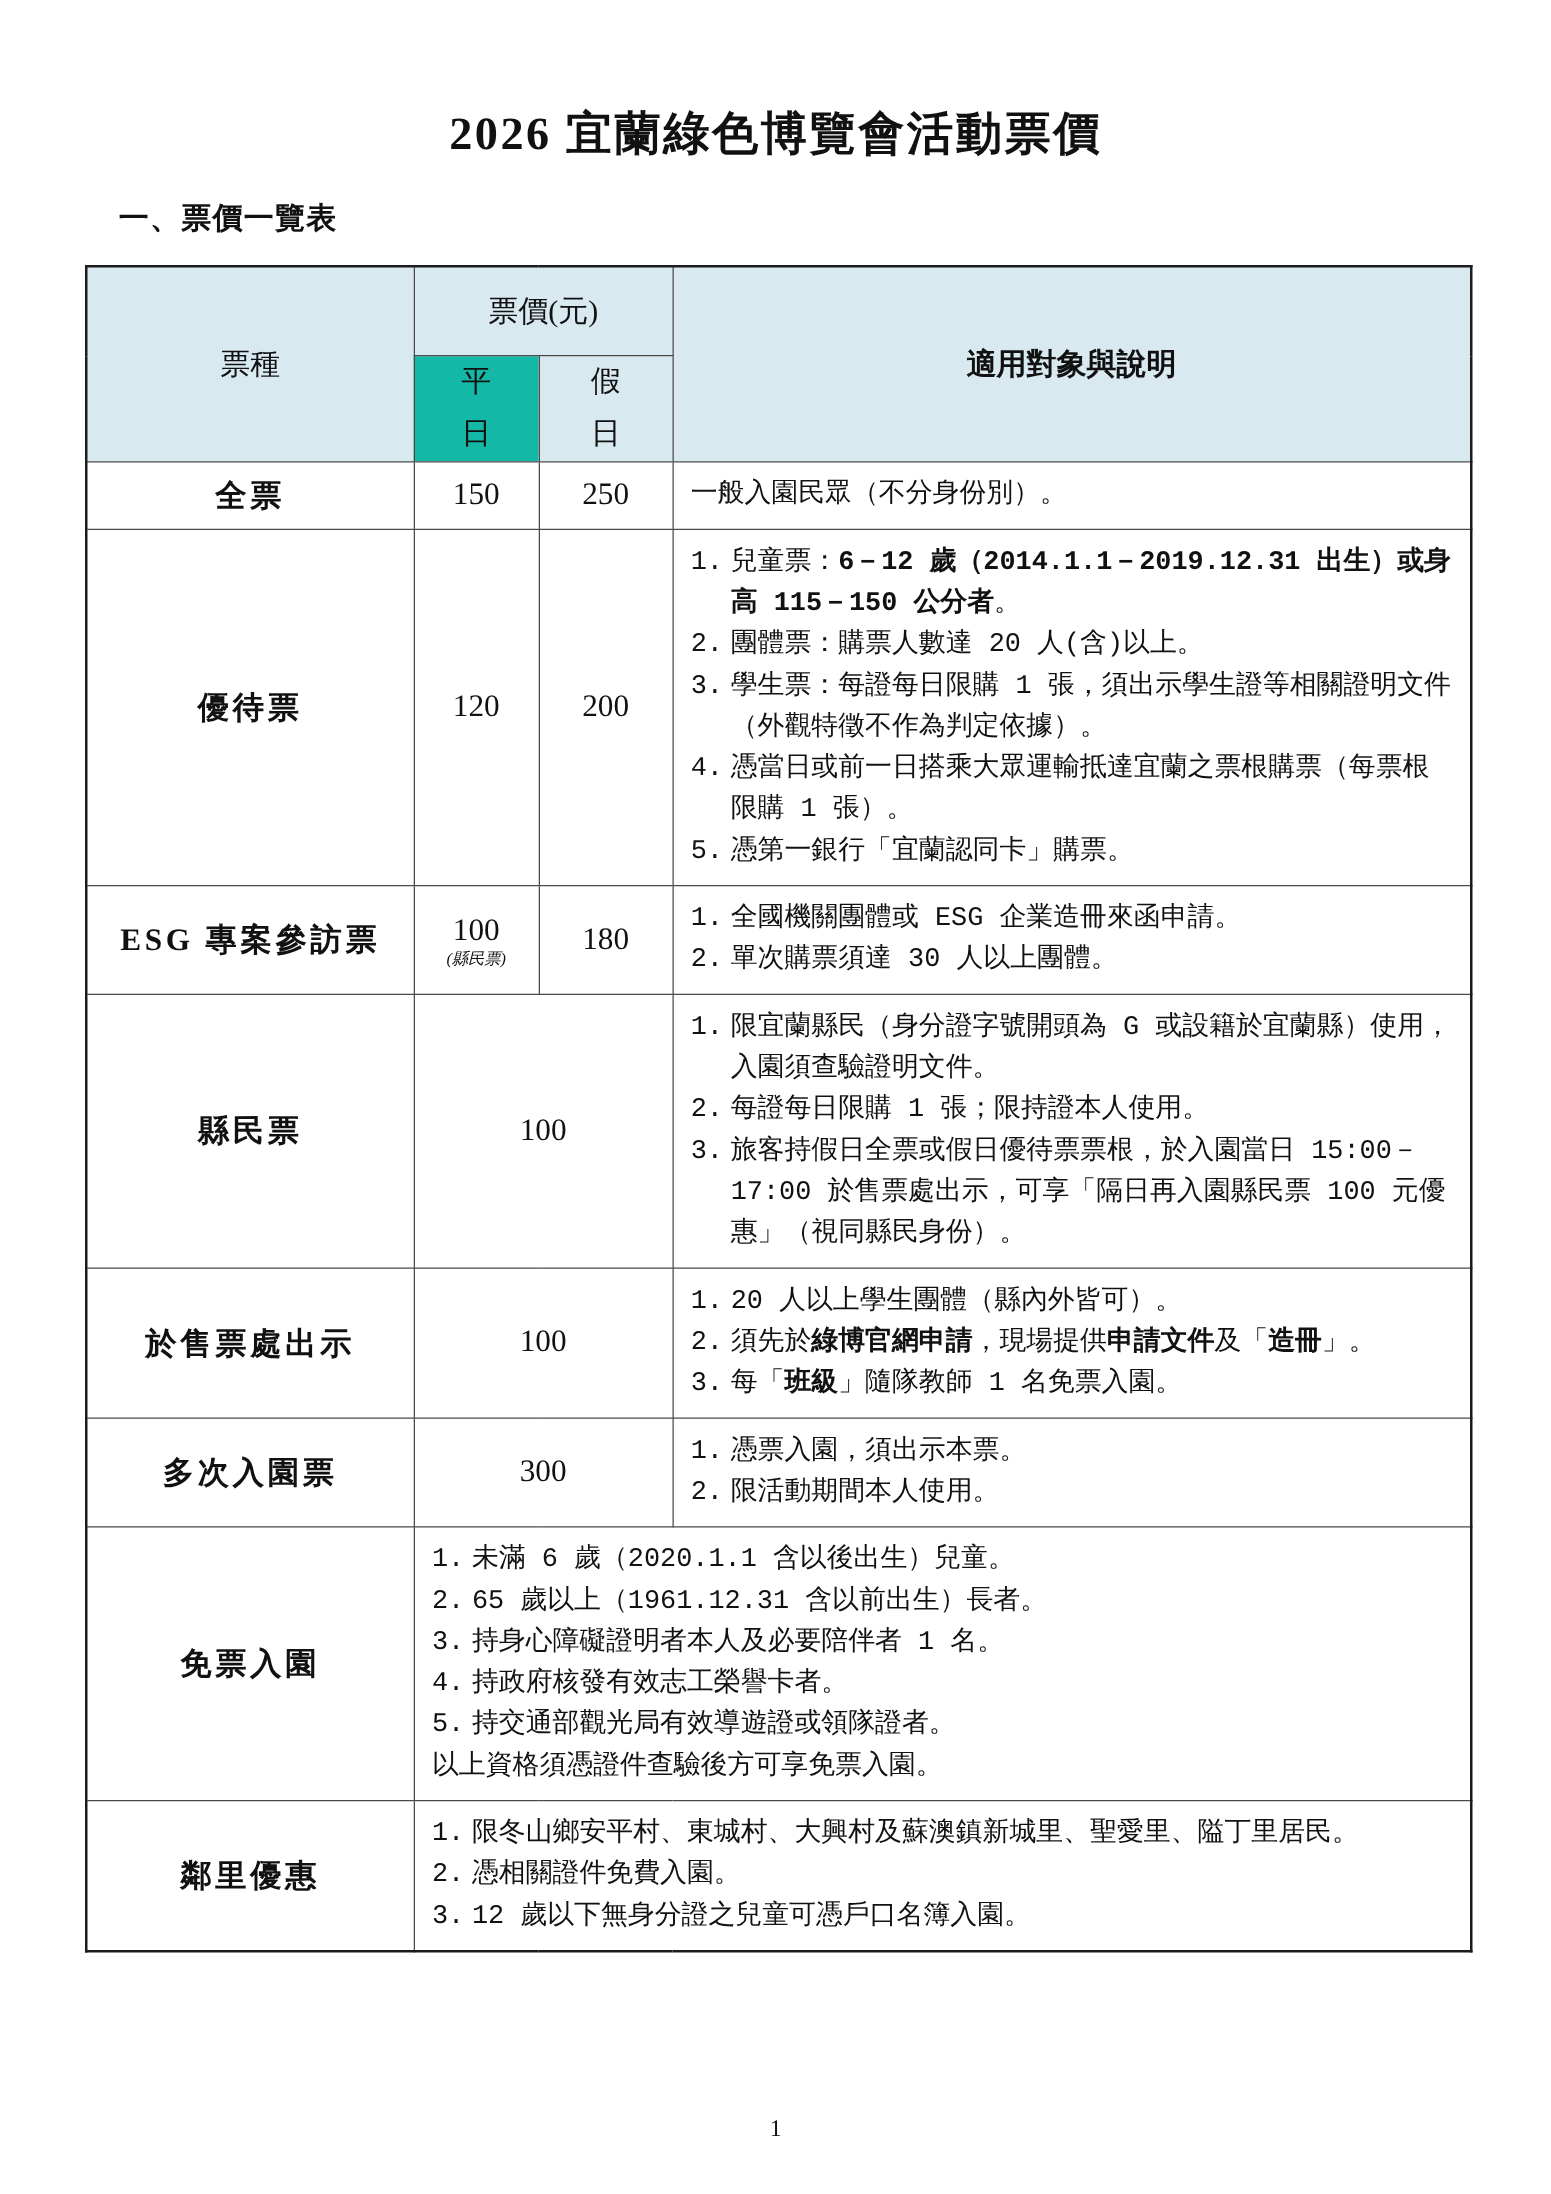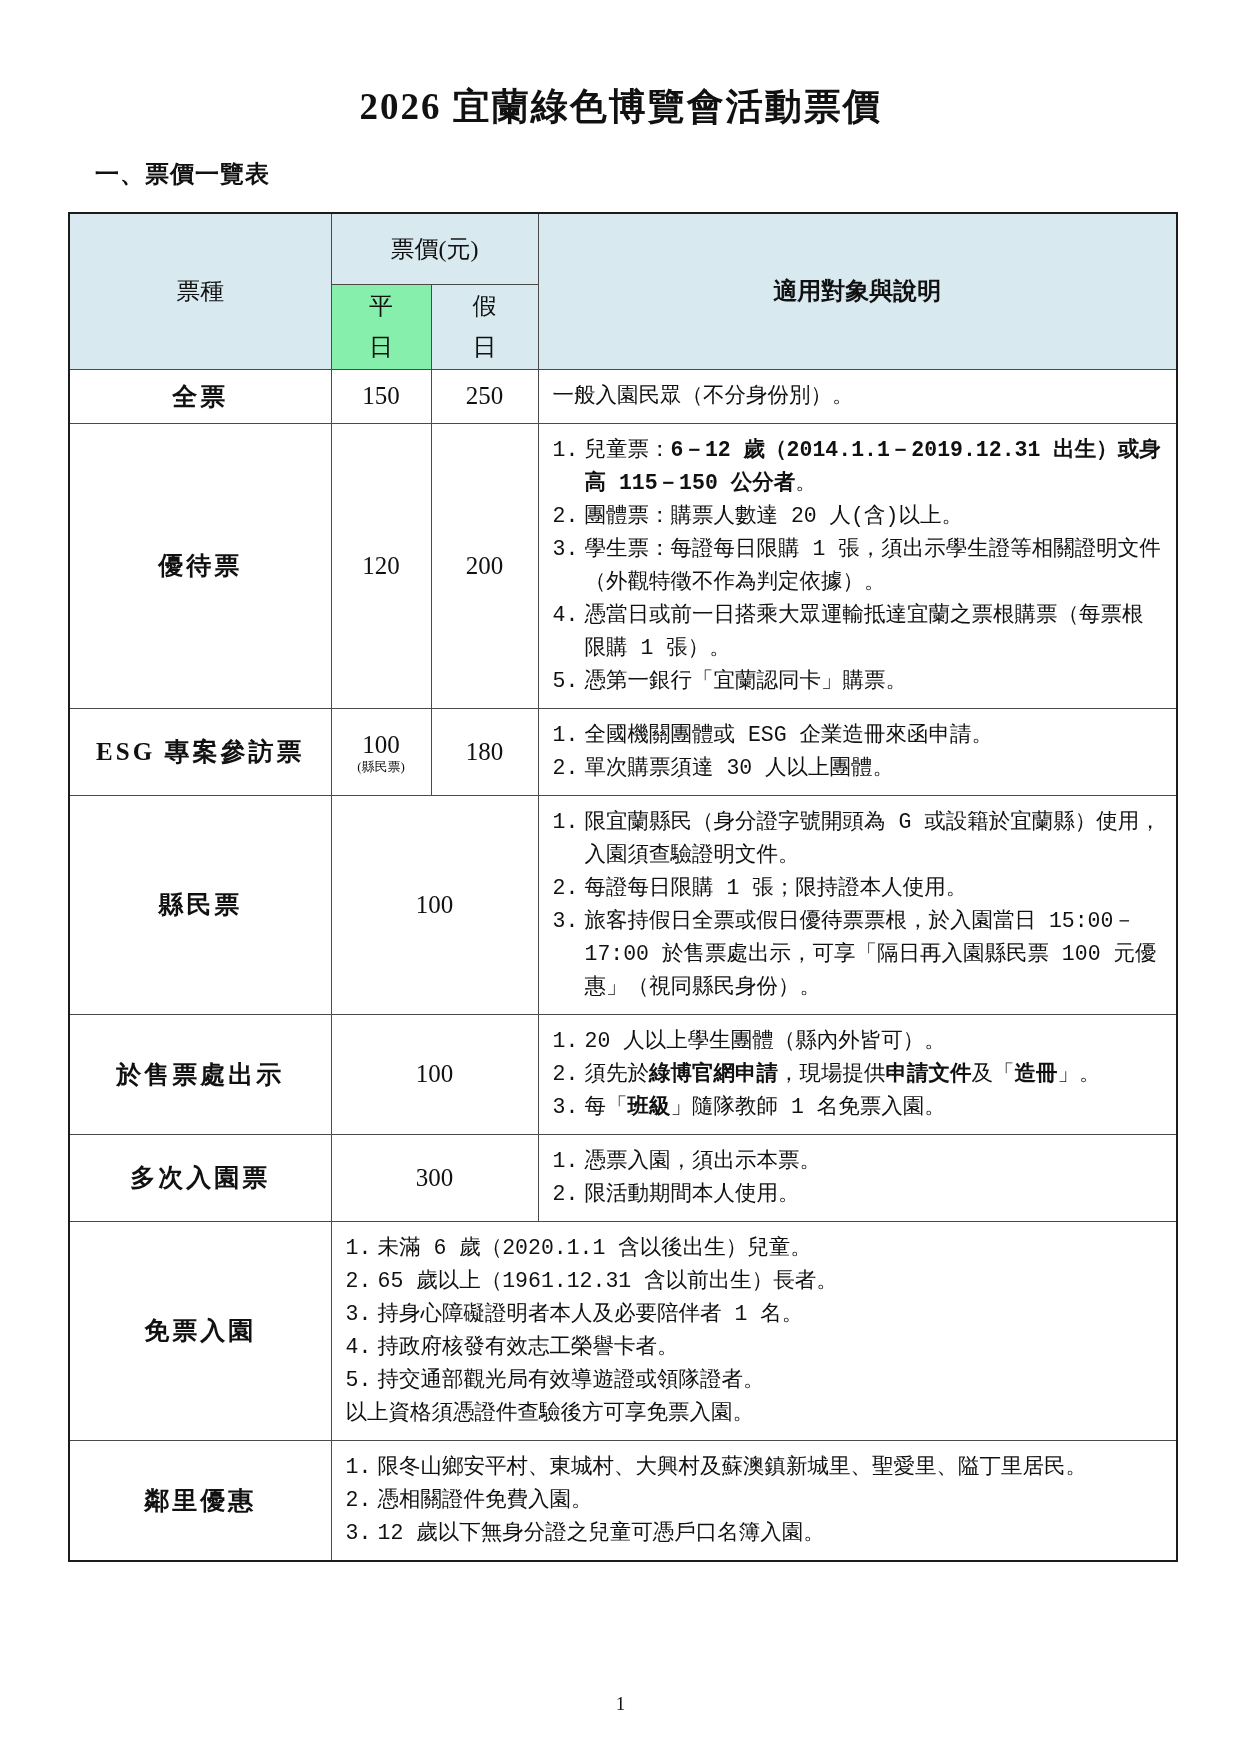--- a/index.html
+++ b/index.html
@@ -23,21 +23,21 @@
   }
   thead th{background:#d9e9f0;font-weight:normal;font-size:24px;text-align:center;}
   th.h-price-group{height:68px;border-bottom:1px solid #4a4a4a;}
   th.h-sub{height:66px;}
   th.h-sub .vstack{display:block;width:1.1em;margin:0 auto;line-height:1.7;word-break:break-all;}
   .type-cell{
     text-align:center;font-weight:bold;font-size:25px;letter-spacing:3px;
     padding:6px 4px;
   }
   .price-cell{text-align:center;font-size:25px;padding:4px 18px;line-height:1.25;}
-  .price-note{font-size:13px;line-height:1.1;letter-spacing:0;}
+  .price-note{font-size:13px;line-height:1.1;letter-spacing:0;font-style:italic;}
   .desc-cell{font-size:21.5px;padding:10px 14px 10px 14px;line-height:33px;}
   .item{display:flex;align-items:flex-start;font-family:Liberation Mono, monospace;}
   .inum{flex:none;width:32px;}
   .itxt{flex:1;}
   .item b{font-weight:bold;}
   .page-number{
     position:absolute;left:0;right:0;bottom:40px;text-align:center;font-size:19px;
   }
   col.c-type{width:262px;}
   col.c-wd{width:100px;}
@@ -61,21 +61,21 @@
         <col class="c-hd">
         <col class="c-desc">
     </colgroup>
     <thead>
       <tr>
         <th rowspan="2" style="background: rgb(217, 233, 240);">票種</th>
         <th colspan="2" class="h-price-group" style="background: rgb(217, 233, 240);">票價(元)</th>
         <th rowspan="2" style="background: rgb(217, 233, 240); font-weight: bold;">適用對象與說明</th>
       </tr>
       <tr>
-        <th class="h-sub" style="background: #86efac;">
+        <th class="h-sub" style="background: #14b8a6;">
             <span class="vstack">平日</span>
           </th>
         <th class="h-sub" style="background: rgb(217, 233, 240);">
             <span class="vstack">假日</span>
           </th>
       </tr>
     </thead>
     <tbody>
         <tr>
           <td class="type-cell">全票</td>

